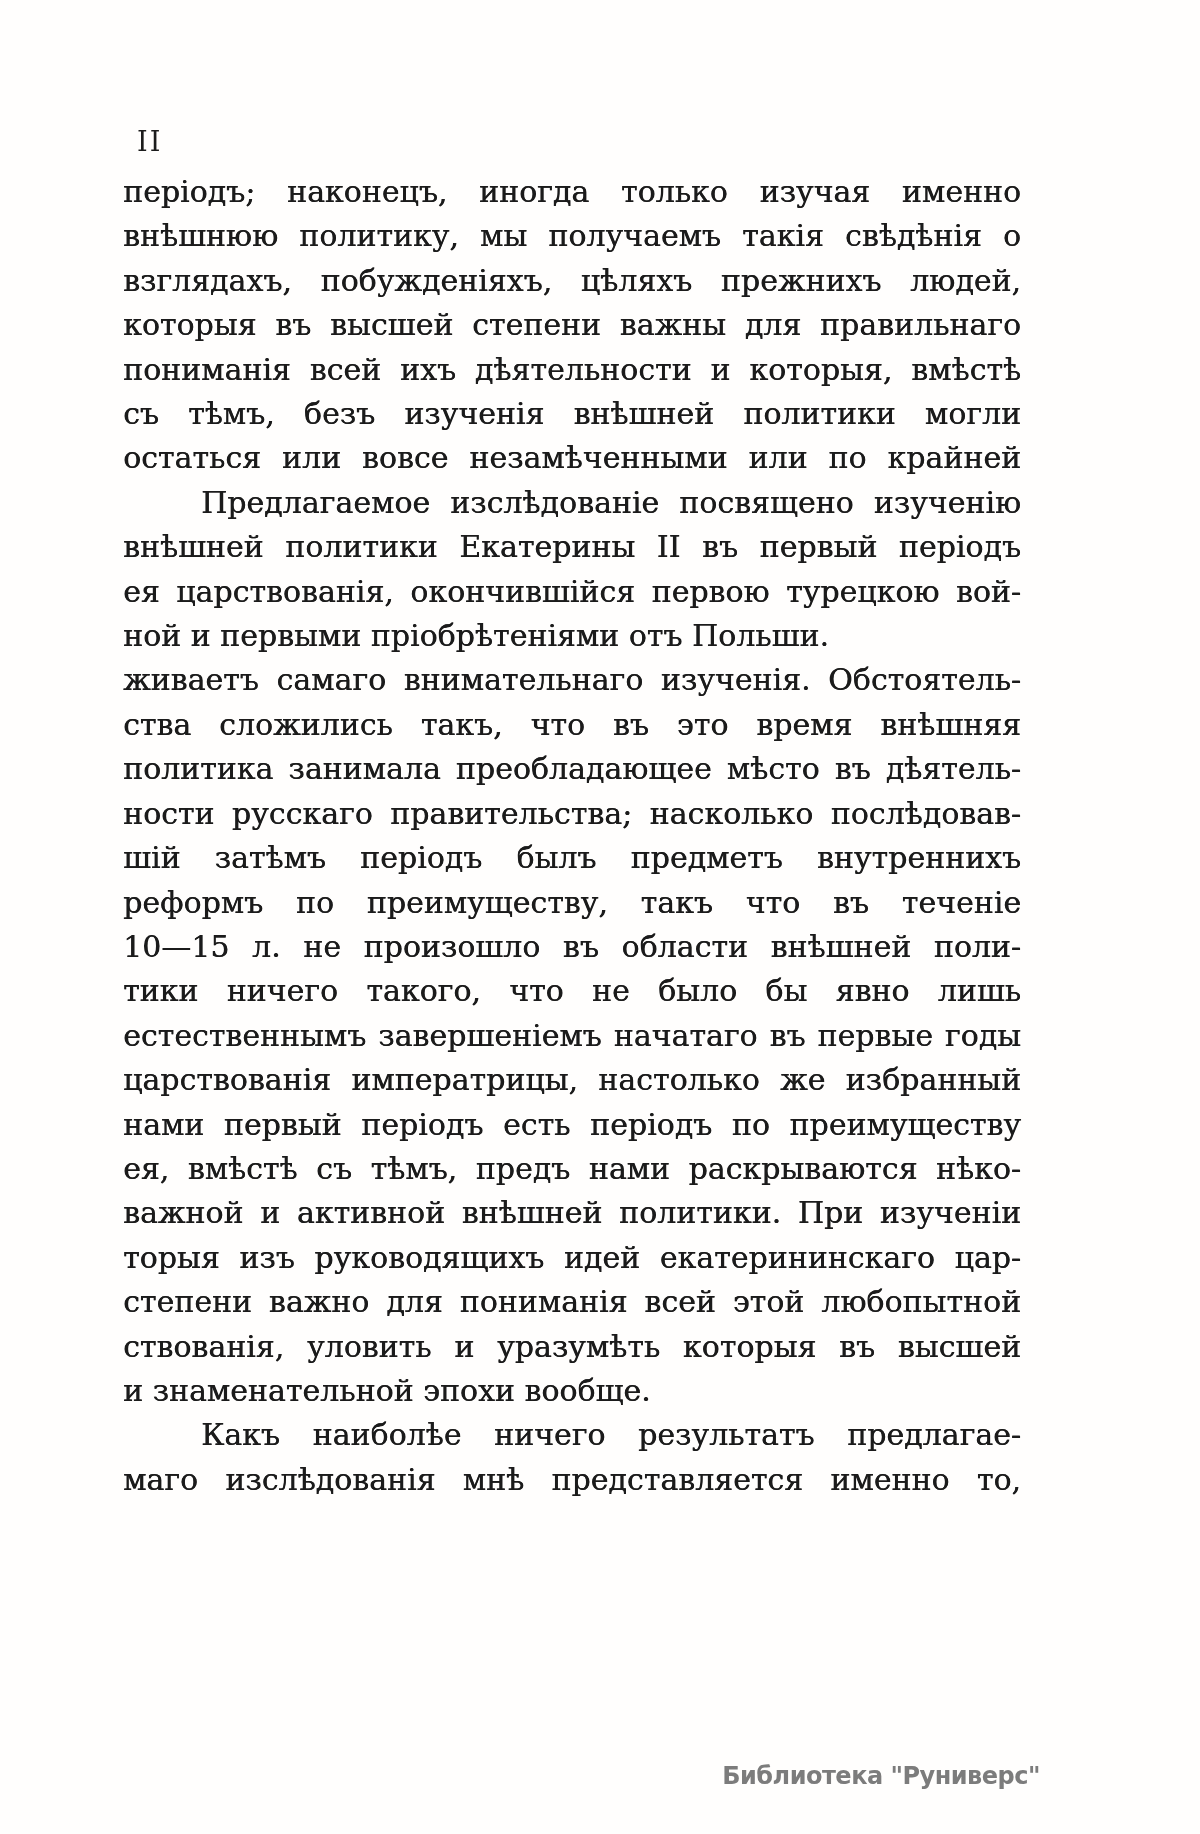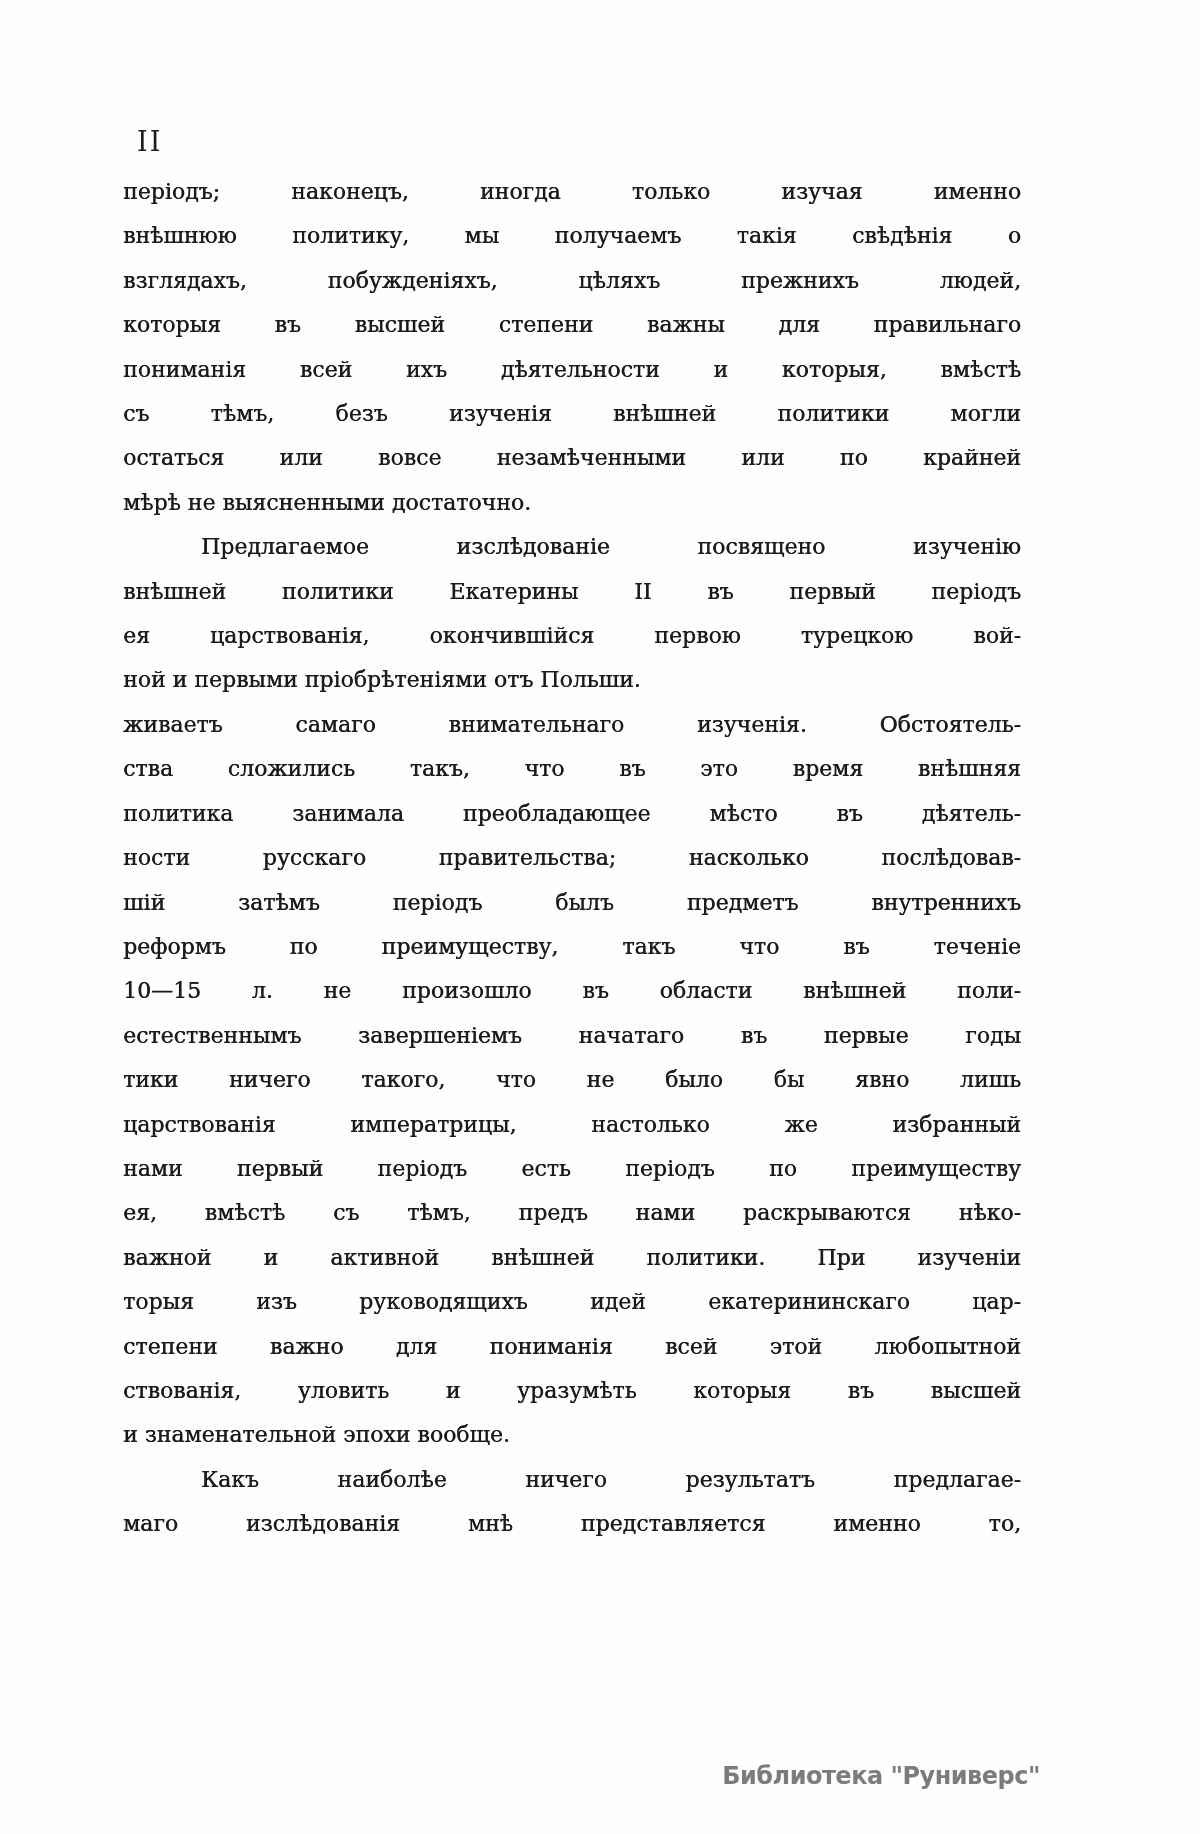--- a/index.html
+++ b/index.html
@@ -20,21 +20,21 @@
     left:137px;top:126px;
     font-size:27px;
     color:#1c1c1c;
     letter-spacing:2px;
   }
   .text-block{
     position:absolute;
     left:123px;top:170px;
     width:898px;
     color:#1b1b1b;
-    font-size:22px;
+    font-size:30px;
     line-height:44.4px;
     text-shadow:0.4px 0 0 #1b1b1b;
   }
   .paragraph{margin:0;padding:0;}
   .line{
     text-align:justify;
     text-align-last:justify;
     white-space:normal;
   }
   .line.end{
@@ -62,38 +62,37 @@
 
   <div class="text-block">
       <div class="paragraph">
         <div class="line">періодъ; наконецъ, иногда только изучая именно</div>
         <div class="line">внѣшнюю политику, мы получаемъ такія свѣдѣнія о</div>
         <div class="line">взглядахъ, побужденіяхъ, цѣляхъ прежнихъ людей,</div>
         <div class="line">которыя въ высшей степени важны для правильнаго</div>
         <div class="line">пониманія всей ихъ дѣятельности и которыя, вмѣстѣ</div>
         <div class="line">съ тѣмъ, безъ изученія внѣшней политики могли</div>
         <div class="line">остаться или вовсе незамѣченными или по крайней</div>
-        <div class="line end">мѣрѣ не выясненными достаточно.</div>
       </div>
       <div class="paragraph">
         <div class="line indent">Предлагаемое изслѣдованіе посвящено изученію</div>
         <div class="line">внѣшней политики Екатерины II въ первый періодъ</div>
         <div class="line">ея царствованія, окончившійся первою турецкою вой-</div>
         <div class="line end">ной и первыми пріобрѣтеніями отъ Польши.</div>
       </div>
       <div class="paragraph">
         <div class="line">живаетъ самаго внимательнаго изученія. Обстоятель-</div>
         <div class="line">ства сложились такъ, что въ это время внѣшняя</div>
         <div class="line">политика занимала преобладающее мѣсто въ дѣятель-</div>
         <div class="line">ности русскаго правительства; насколько послѣдовав-</div>
         <div class="line">шій затѣмъ періодъ былъ предметъ внутреннихъ</div>
         <div class="line">реформъ по преимуществу, такъ что въ теченіе</div>
         <div class="line">10—15 л. не произошло въ области внѣшней поли-</div>
+        <div class="line">тики ничего такого, что не было бы явно лишь</div>
         <div class="line">естественнымъ завершеніемъ начатаго въ первые годы</div>
-        <div class="line">тики ничего такого, что не было бы явно лишь</div>
         <div class="line">царствованія императрицы, настолько же избранный</div>
         <div class="line">нами первый періодъ есть періодъ по преимуществу</div>
         <div class="line">ея, вмѣстѣ съ тѣмъ, предъ нами раскрываются нѣко-</div>
         <div class="line">важной и активной внѣшней политики. При изученіи</div>
         <div class="line">торыя изъ руководящихъ идей екатерининскаго цар-</div>
         <div class="line">степени важно для пониманія всей этой любопытной</div>
         <div class="line">ствованія, уловить и уразумѣть которыя въ высшей</div>
         <div class="line end">и знаменательной эпохи вообще.</div>
       </div>
       <div class="paragraph">

